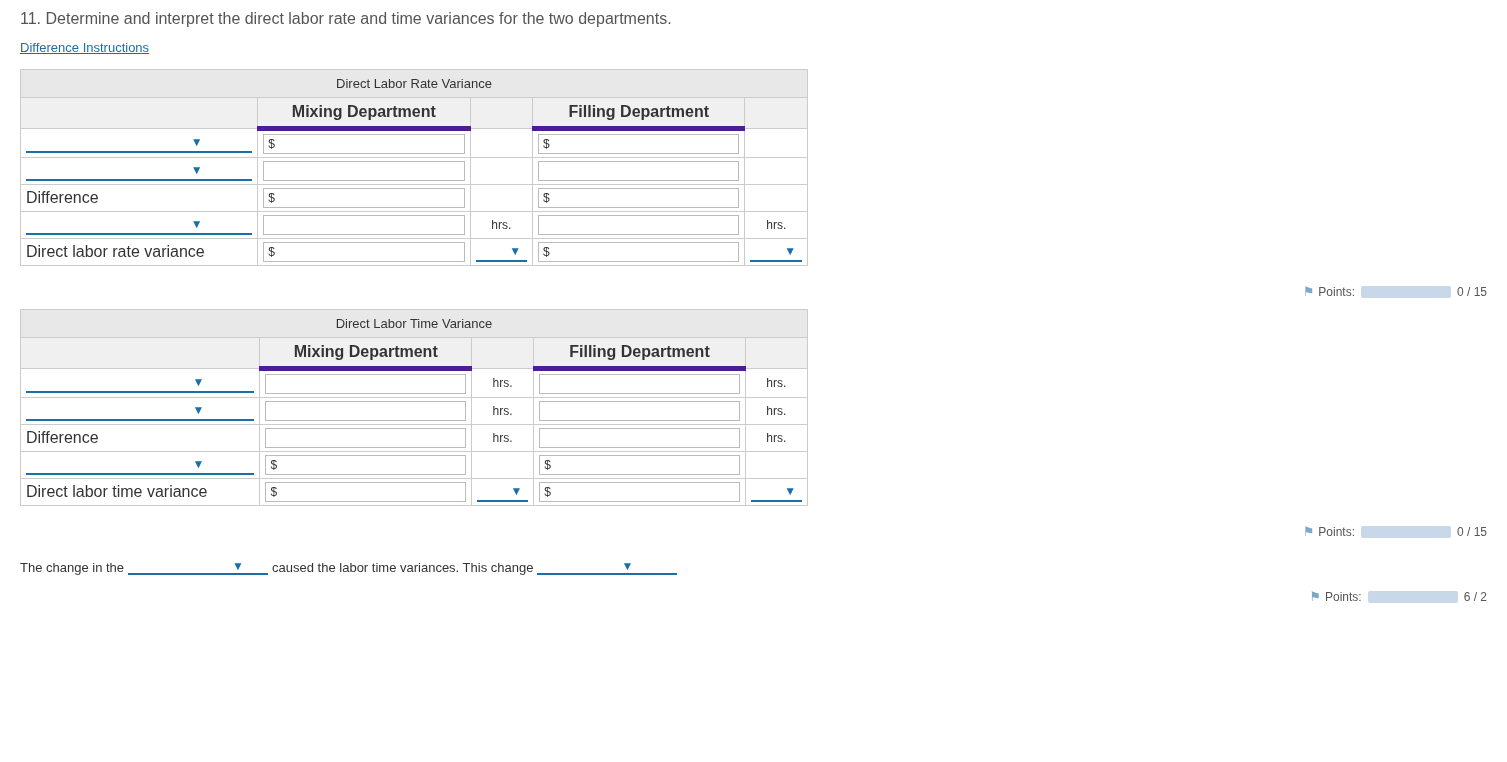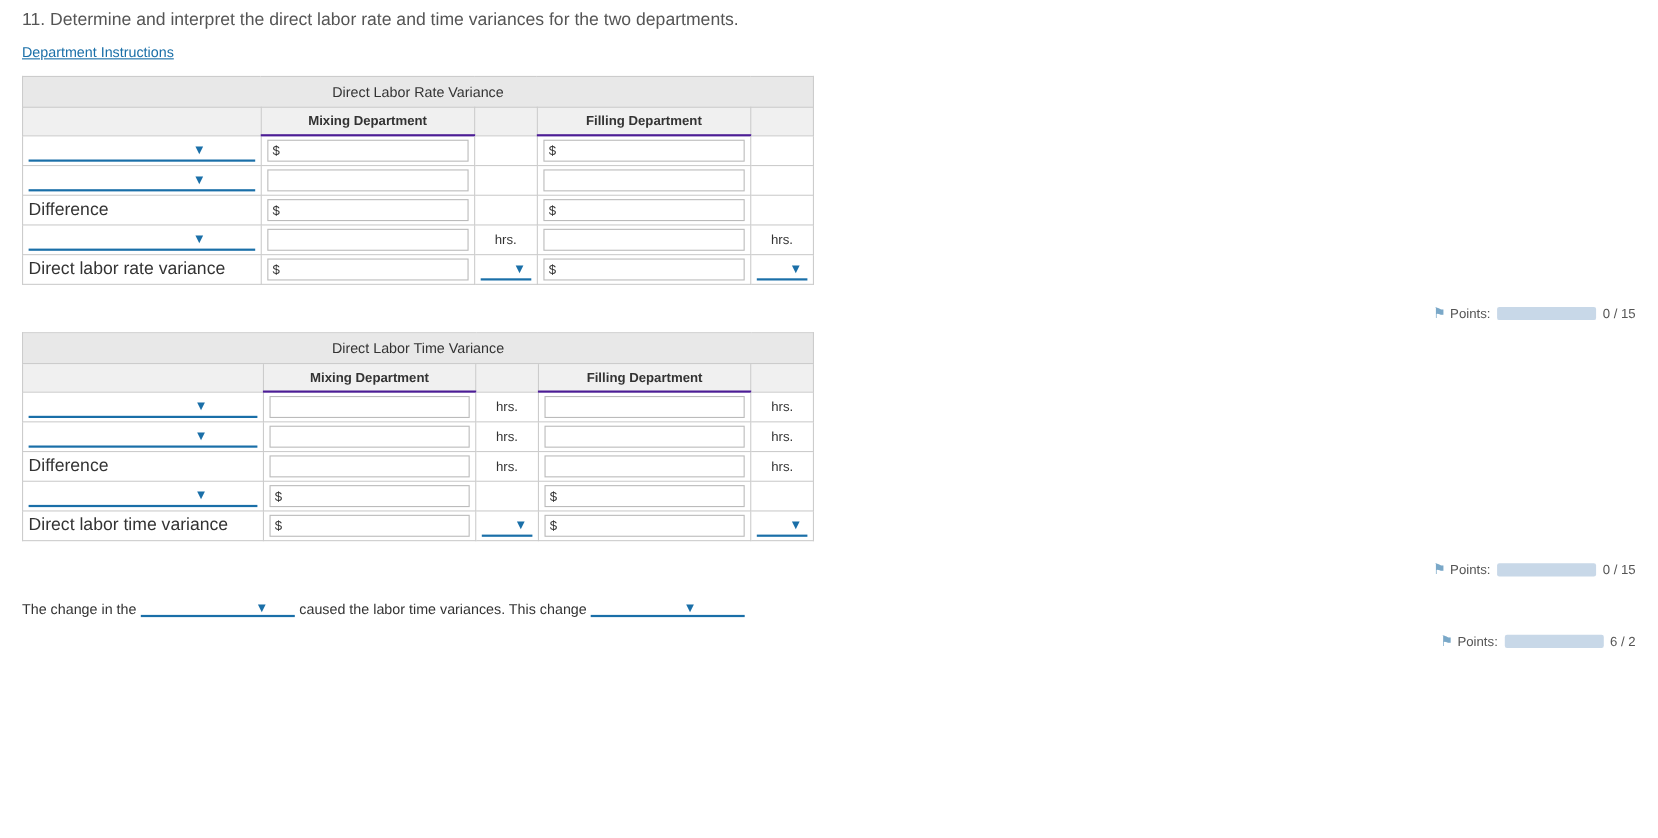--- a/index.html
+++ b/index.html
@@ -22,37 +22,37 @@
       font-size: 13px;
       margin-bottom: 14px;
       display: inline-block;
     }
     .table-section {
       margin-bottom: 18px;
     }
     .variance-table {
       border-collapse: collapse;
       border: 1px solid #ccc;
-      width: 720px;
+      width: 788px;
     }
     .variance-table .table-title {
       background: #e8e8e8;
       text-align: center;
       font-weight: normal;
       font-size: 13px;
       padding: 6px;
       border-bottom: 1px solid #ccc;
     }
     .variance-table .col-header {
       background: #f0f0f0;
       text-align: center;
       font-weight: bold;
-      font-size: 12px;
+      font-size: 16px;
       padding: 5px;
-      border-bottom: 2px solid #4c1d95;
+      border-bottom: 5px solid #4c1d95;
       border-right: 1px solid #ccc;
     }
     .variance-table td {
       border: 1px solid #ccc;
       padding: 3px 5px;
       vertical-align: middle;
     }
     .variance-table tr td:first-child {
       border-left: 1px solid #ccc;
     }
@@ -179,21 +179,21 @@
 
 
 
 
 <div class="instruction-text">
   <span>11. Determine and interpret the direct labor rate and time variances for the two departments.</span>
 </div>
 
 
 <a class="additional-link" href="#">
-  <span>Department Instructions</span>
+  <span>Difference Instructions</span>
 </a>
 
 
 <div class="table-section">
   <table class="variance-table">
     <tbody>
         <tr>
       <td colspan="6" class="table-title">
         <span>Direct Labor Rate Variance</span>
       </td>

